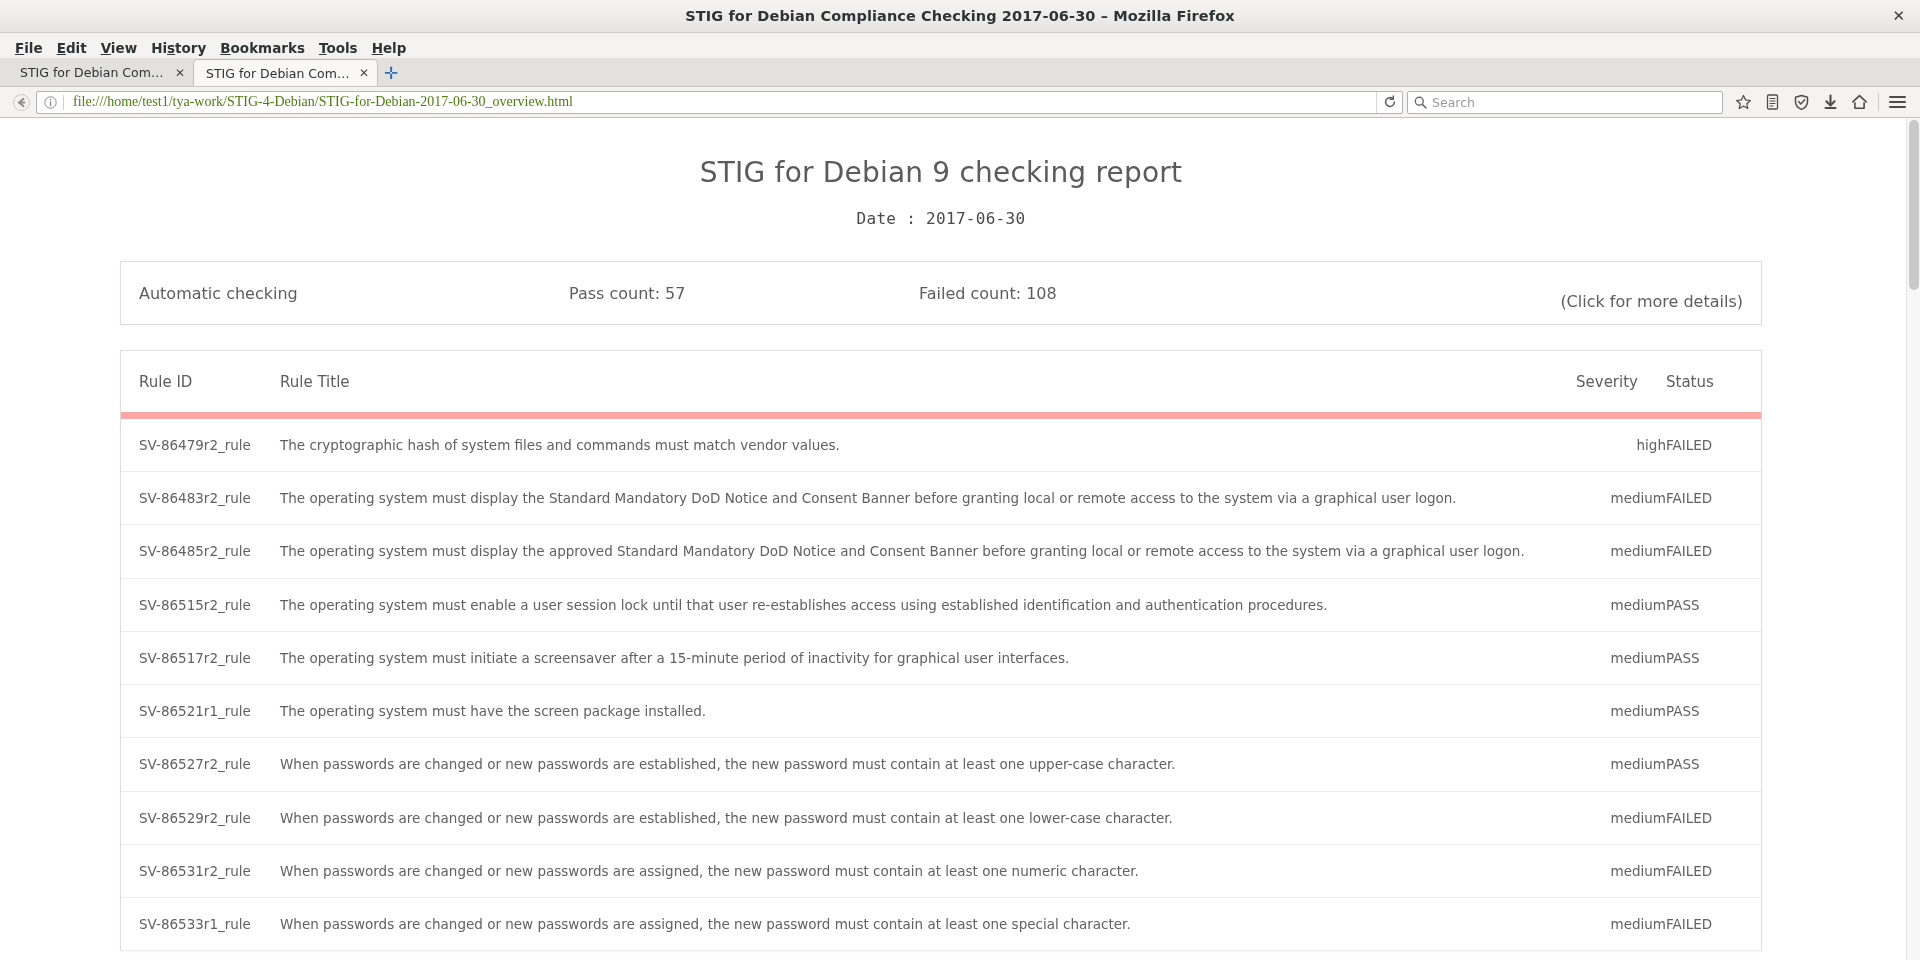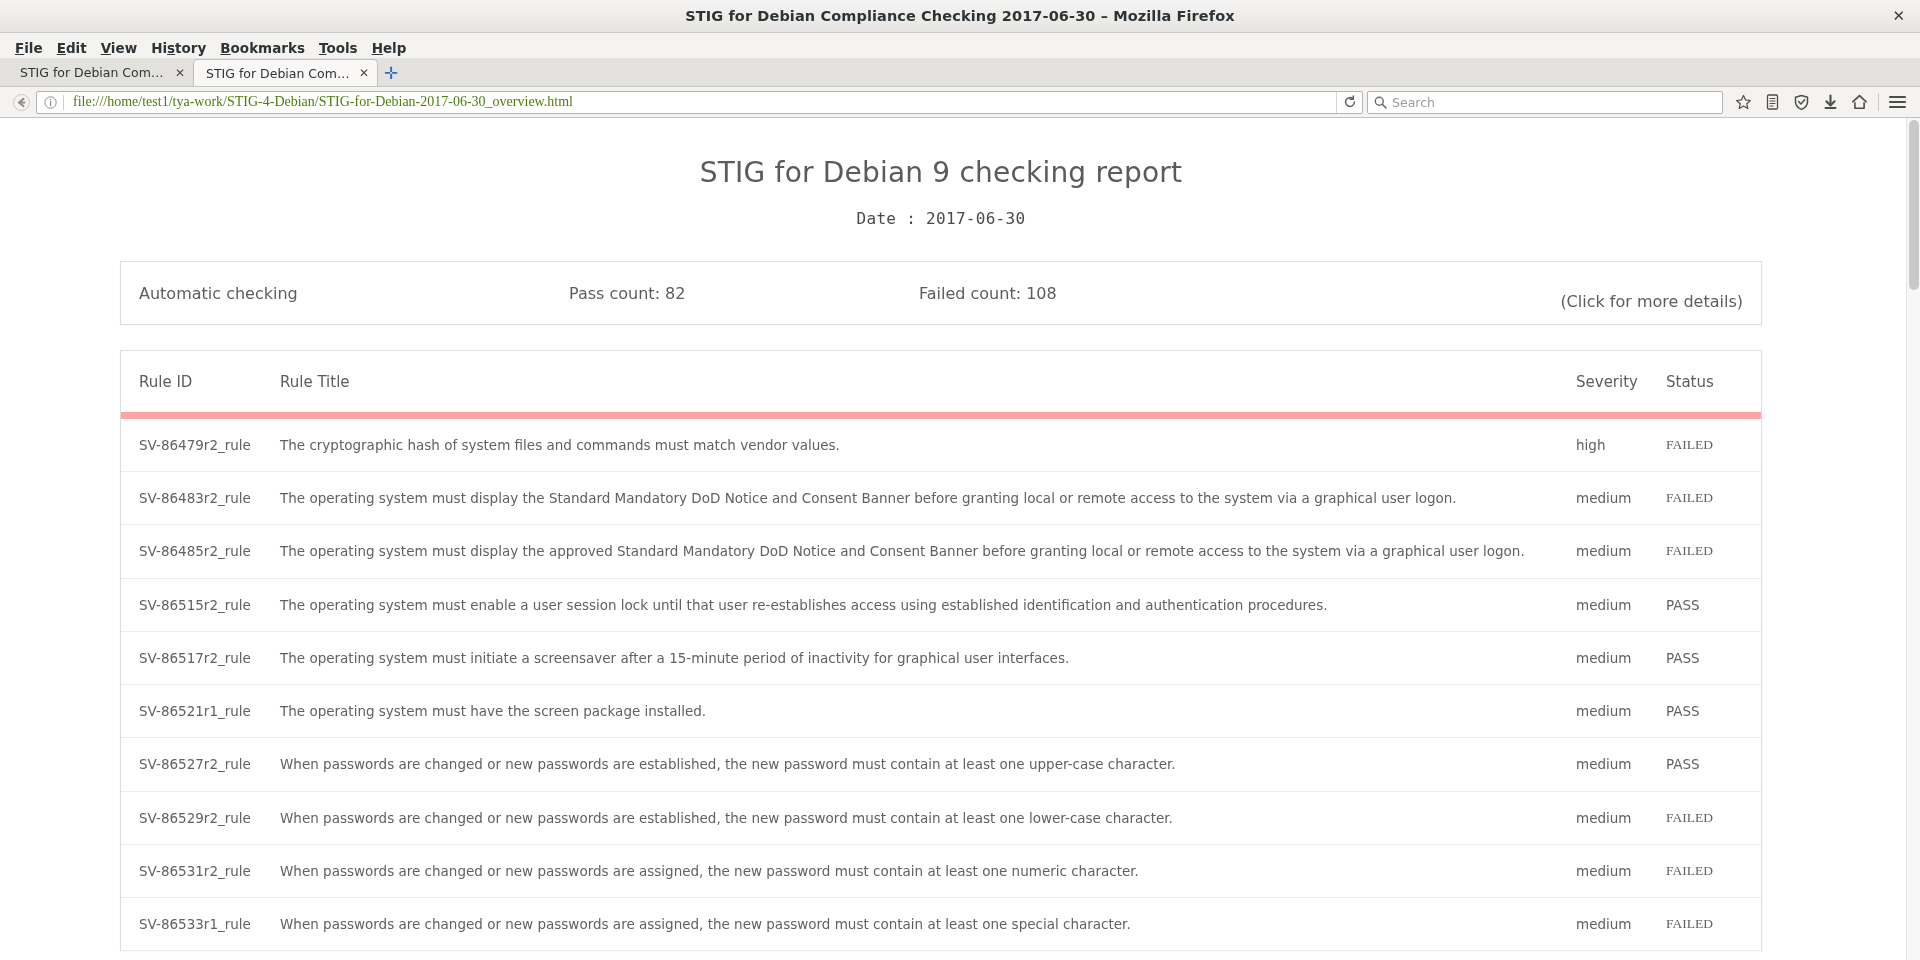--- a/index.html
+++ b/index.html
@@ -147,21 +147,21 @@
     overflow: hidden;
     font-family: Liberation Serif, serif;
   }
   .url-reload {
     width: 26px; height: 21px; flex: none;
     display: flex; align-items: center; justify-content: center;
     color: #5f5f5d; cursor: pointer;
     border-left: 1px solid #d8d6d2;
   }
   .searchbox {
-    width: 356px;
+    width: 316px;
     height: 23px;
     background: #ffffff;
     border: 1px solid #b6b4b0;
     border-radius: 2px;
     display: flex; align-items: center;
     margin-right: 6px;
     flex: none;
   }
   .search-icon-wrap {
     width: 24px; height: 21px; flex: none;
@@ -276,25 +276,25 @@
   table.rules td {
     font-size: 13.5px;
     color: #616161;
     padding: 17px 0 17px 0;
     border-bottom: 1px solid #ededed;
     vertical-align: top;
     line-height: 1.35;
   }
   .col-id    { width: 155px; padding-left: 18px !important; }
   .col-title { width: auto;  padding-left: 4px !important; padding-right: 20px !important; }
-  .col-sev   { width: 90px; }
+  .col-sev   { width: 90px; text-align: right; }
   .col-stat  { width: 95px; }
 
   td.col-id { white-space: nowrap; }
-  .status-failed { color: #f79fae; font-family: Liberation Serif, serif; }
+  .status-failed { color: #f79fae; }
   .status-pass   { color: #616161; }
 </style>
 </head>
 <body>
 
 <div id="browser-window">
 
   <div class="titlebar">
     <div class="titlebar-text">STIG for Debian Compliance Checking 2017-06-30 – Mozilla Firefox</div>
     <div class="titlebar-close">✕</div>
@@ -401,21 +401,21 @@
 
   <div class="content-area">
     <div class="page">
 
       <h1 class="report-title">STIG for Debian 9 checking report</h1>
       <div class="report-date">Date :  2017-06-30</div>
 
       <div class="panel">
         <div class="summary-row">
           <div class="summary-cell sc-1">Automatic checking</div>
-          <div class="summary-cell sc-2">Pass count: 82</div>
+          <div class="summary-cell sc-2">Pass count: 57</div>
           <div class="summary-cell sc-3">Failed count: 108</div>
           <div class="summary-cell sc-4">(Click for more details)</div>
         </div>
       </div>
 
       <div class="table-panel">
         <table class="rules">
           <thead>
             <tr>
               <th class="col-id">Rule ID</th>

